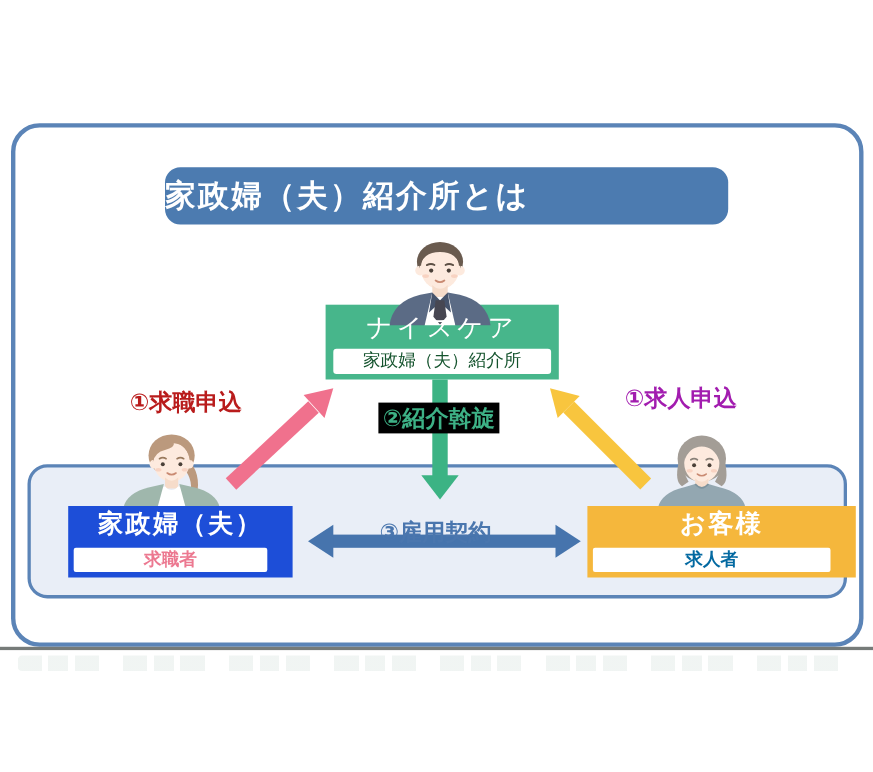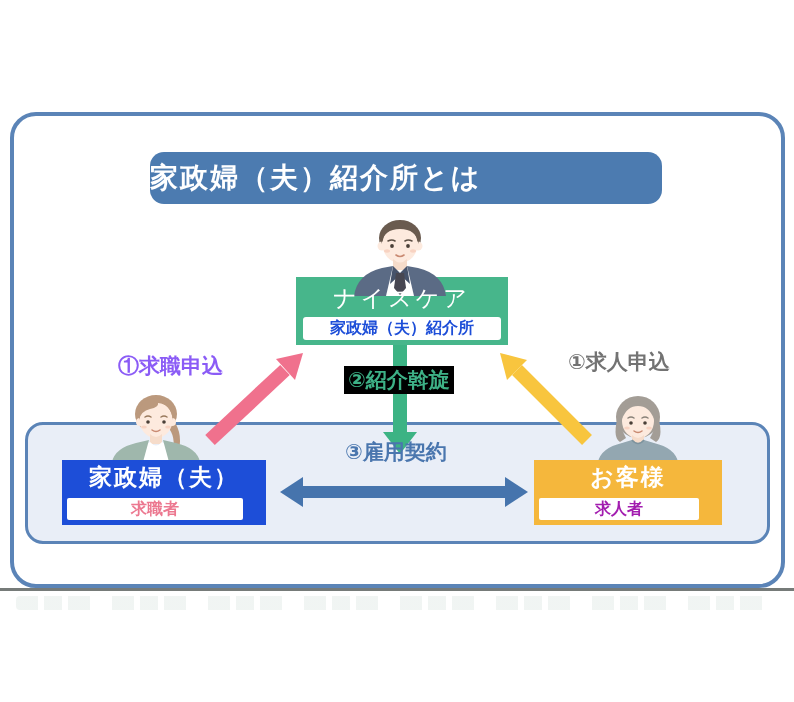--- a/index.html
+++ b/index.html
@@ -46,37 +46,37 @@
   .person{z-index:4;pointer-events:none;}
 
   
   .agency-bg{left:296px;top:277px;width:212px;height:68px;background:#47b68b;z-index:3;}
   .agency-content{left:296px;top:277px;width:212px;height:68px;z-index:5;text-align:center;}
   .agency-content .name{margin-top:10px;color:#ffffff;font-size:23px;font-weight:normal;letter-spacing:4px;line-height:1;}
   .subbox{
     position:absolute;left:7px;right:7px;bottom:5px;height:23px;background:#ffffff;
     border-radius:3px;display:flex;align-items:center;justify-content:center;
   }
-  .agency-content .subbox span{color:#1d4ed8;font-size:16px;font-weight:bold;}
+  .agency-content .subbox span{color:#14532d;font-size:16px;font-weight:normal;}
 
   
   .member-panel{z-index:5;text-align:center;}
   .worker-panel{left:62px;top:460px;width:204px;height:65px;background:#1d4ed8;}
-  .customer-panel{left:534px;top:460px;width:188px;height:65px;background:#f5b73c;}
+  .customer-panel{left:534px;top:460px;width:244px;height:65px;background:#f5b73c;}
   .member-panel .name{margin-top:6px;color:#ffffff;font-size:23px;font-weight:bold;letter-spacing:2px;line-height:1;}
   .member-panel .subbox{left:5px;right:23px;bottom:5px;height:22px;border-radius:2px;}
   .worker-panel .subbox span{color:#ec7890;font-size:16px;font-weight:bold;}
-  .customer-panel .subbox span{color:#a21caf;font-size:16px;font-weight:bold;}
+  .customer-panel .subbox span{color:#0369a1;font-size:16px;font-weight:bold;}
 
   
   .flow-label{z-index:6;font-size:21px;font-weight:bold;white-space:nowrap;}
-  .lbl-job{left:118px;top:352px;color:#8b5cf6;font-family:Liberation Mono, monospace;}
-  .lbl-recruit{left:568px;top:348px;color:#737373;}
+  .lbl-job{left:118px;top:352px;color:#b91c1c;}
+  .lbl-recruit{left:568px;top:348px;color:#a21caf;}
   .lbl-intro{left:344px;top:366px;color:#3db186;background:#000000;padding:0 4px;}
-  .lbl-contract{left:345px;top:438px;color:#4a76ae;}
+  .lbl-contract{left:345px;top:470px;color:#4a76ae;}
 </style>
 </head>
 <body>
 
 <div class="abs frame"></div>
 
 <div class="abs divider"></div>
 <div class="abs watermark"></div>
 
 <div class="abs banner">

